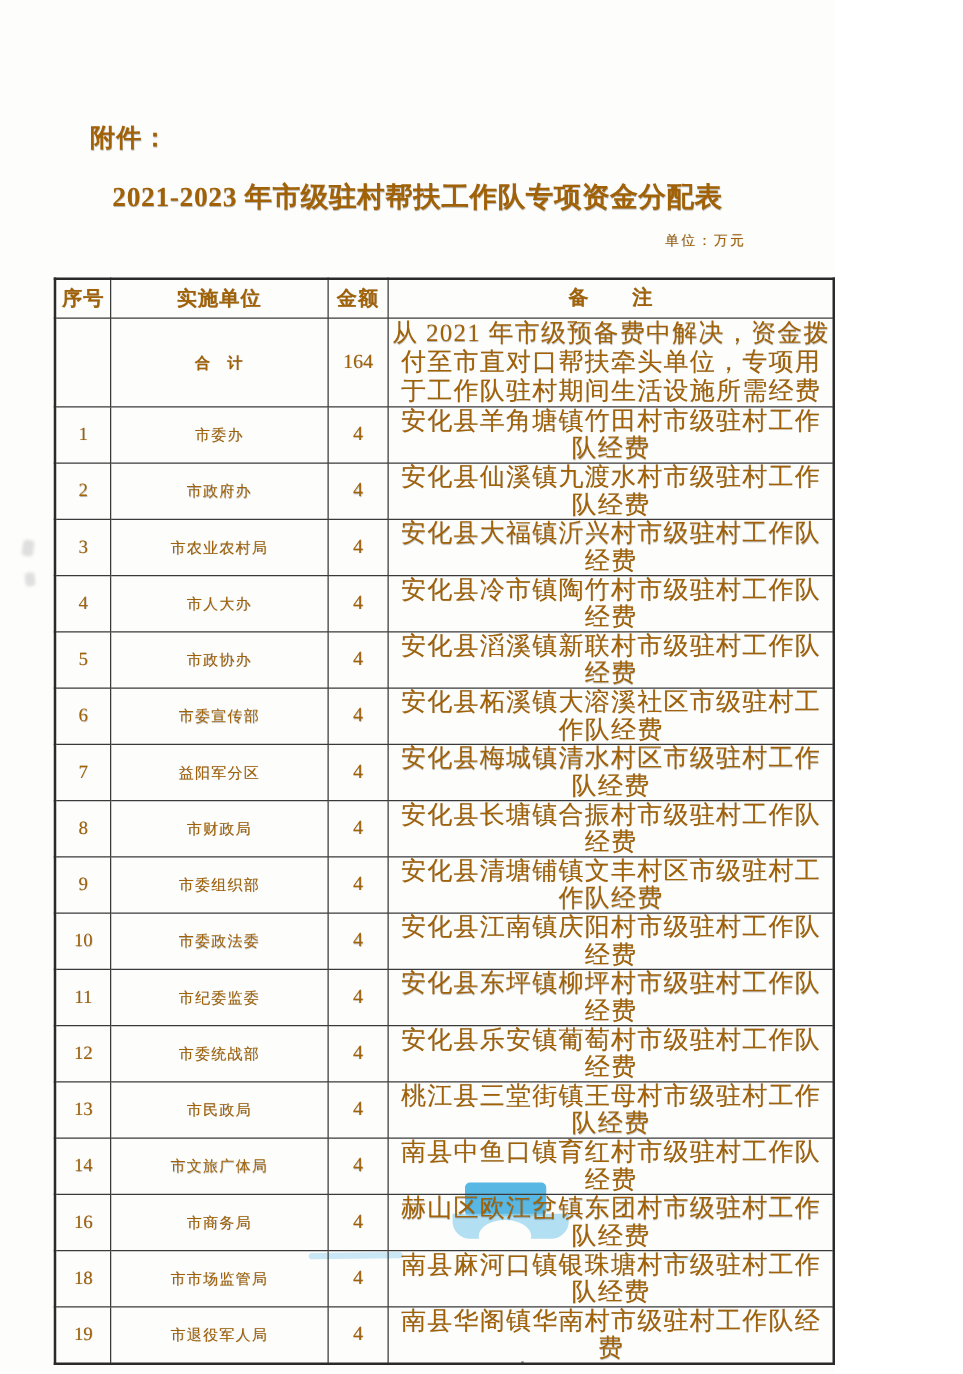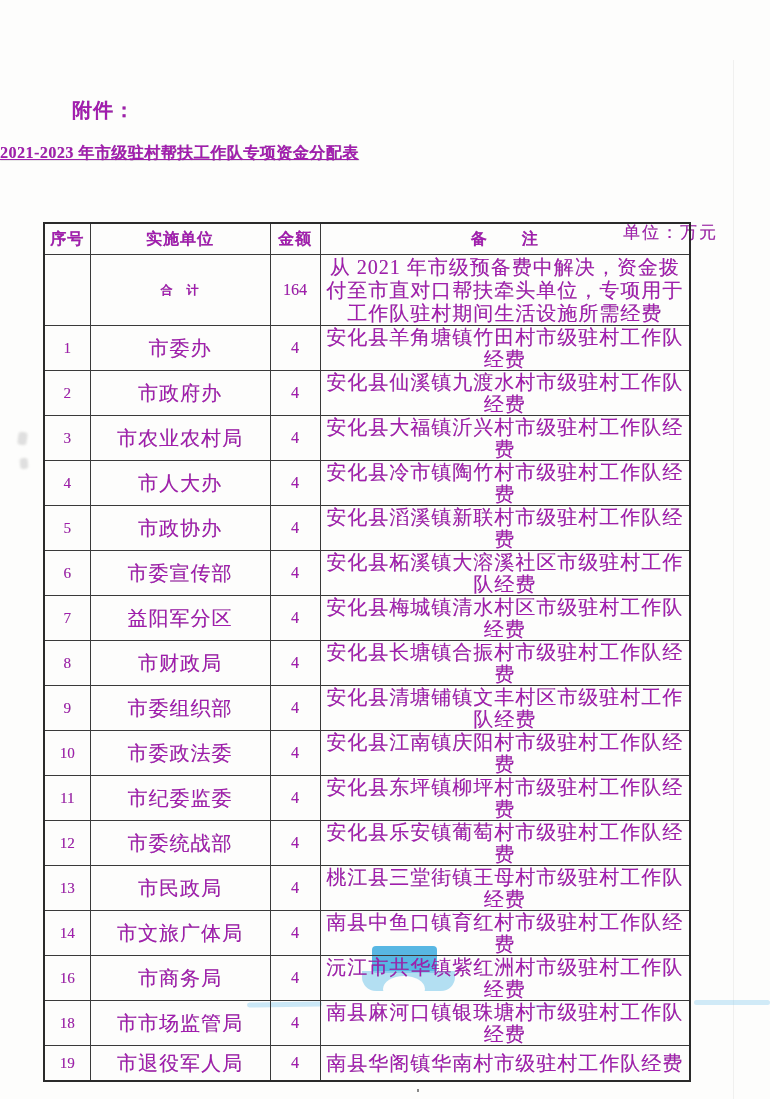--- a/index.html
+++ b/index.html
@@ -1,53 +1,54 @@
 <!DOCTYPE html>
 <html><head>
 <meta charset="utf-8">
 <style>
   html,body{margin:0;padding:0;background:#ffffff;}
   .page{
     position:relative;
-    width:770px;height:1099px;
+    width:668px;height:1099px;
     background:#fdfdfc;
     font-family:"Liberation Serif","DejaVu Serif",serif;
-    color:#a21caf;
+    color:#a16207;
     overflow:hidden;
     text-shadow:0.3px 0.3px 0.6px rgba(40,40,40,0.35);
   }
   .attachment{
     position:absolute;left:72px;top:97px;
     font-size:20px;font-weight:700;letter-spacing:1px;
   }
   .doc-title{
     position:absolute;left:0;right:0;top:143px;
-    font-size:16px;font-weight:700;letter-spacing:0.5px;text-decoration:underline;
+    text-align:center;
+    font-size:22px;font-weight:700;letter-spacing:0.5px;
   }
   .unit-label{
-    position:absolute;right:52px;top:185px;
-    font-size:17px;letter-spacing:2px;margin-top:36px;
+    position:absolute;right:71px;top:185px;
+    font-size:11px;letter-spacing:2px;
   }
   table.alloc{
     position:absolute;left:43px;top:222px;z-index:2;
     border-collapse:collapse;table-layout:fixed;
     border:2px solid #2a2a2a;
     background:transparent;
   }
   table.alloc td,table.alloc th{
     border:1px solid #3a3a3a;
     text-align:center;vertical-align:middle;
     padding:0;overflow:hidden;
     font-weight:normal;
   }
   tr.hdr td{height:30px;font-size:16px;font-weight:700;letter-spacing:1px;}
   tr.sum td{height:70px;}
   tr.data td{height:34px;}
   td.c-no{font-size:15px;}
-  td.c-unit{font-size:20px;letter-spacing:1px;}
+  td.c-unit{font-size:12px;letter-spacing:1px;}
   td.c-amt{font-size:16px;}
   td.c-rem{font-size:20px;letter-spacing:1px;padding:0 8px;line-height:22px;}
   tr.sum td.c-unit{font-size:12px;font-weight:600;}
   tr.sum td.c-rem{line-height:23px;}
   
   .blob-main{
     position:absolute;left:372px;top:946px;width:65px;height:27px;
     border-radius:4px;z-index:1;
   }
   .blob-lower{
@@ -189,21 +190,21 @@
     <tr class="data">
       <td class="c-no">14</td>
       <td class="c-unit">市文旅广体局</td>
       <td class="c-amt">4</td>
       <td class="c-rem">南县中鱼口镇育红村市级驻村工作队经费</td>
     </tr>
     <tr class="data">
       <td class="c-no">16</td>
       <td class="c-unit">市商务局</td>
       <td class="c-amt">4</td>
-      <td class="c-rem">沅江市共华镇紫红洲村市级驻村工作队经费</td>
+      <td class="c-rem">赫山区欧江岔镇东团村市级驻村工作队经费</td>
     </tr>
     <tr class="data">
       <td class="c-no">18</td>
       <td class="c-unit">市市场监管局</td>
       <td class="c-amt">4</td>
       <td class="c-rem">南县麻河口镇银珠塘村市级驻村工作队经费</td>
     </tr>
     <tr class="data">
       <td class="c-no">19</td>
       <td class="c-unit">市退役军人局</td>

